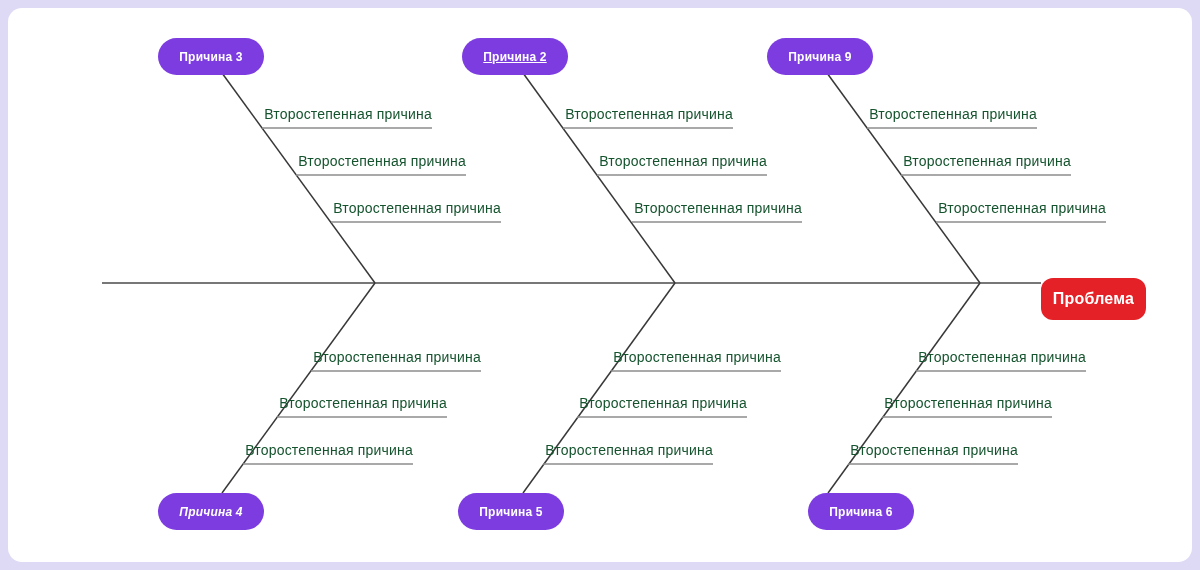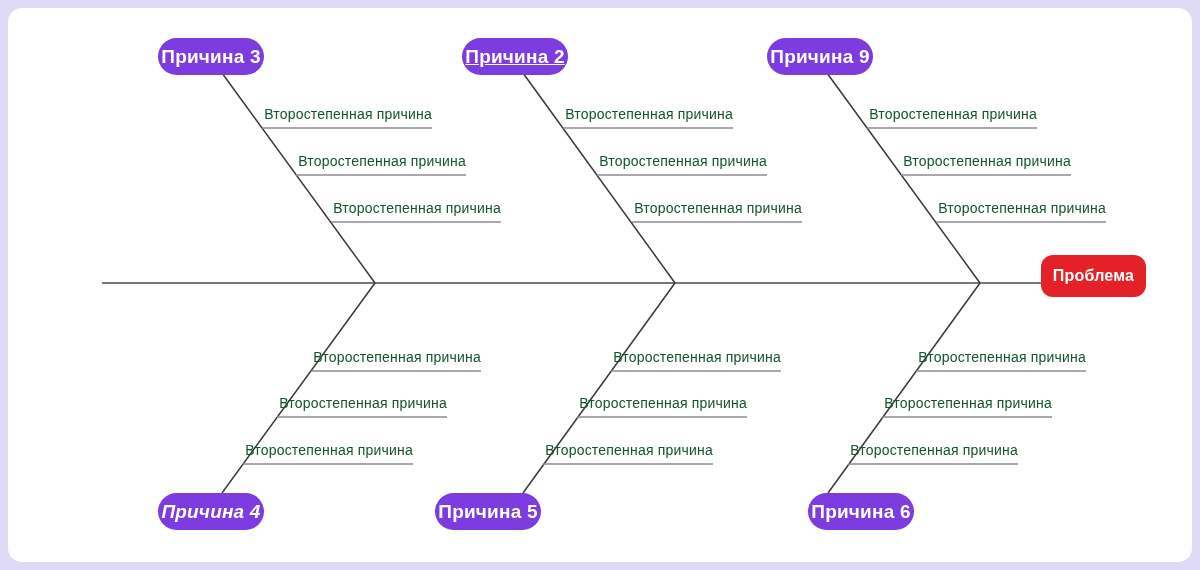--- a/index.html
+++ b/index.html
@@ -23,31 +23,31 @@
   }
   .spine { stroke: #4a4a4a; stroke-width: 1.6; }
   .diag  { stroke: #383838; stroke-width: 1.5; }
   .sub   { stroke: #8c8c8c; stroke-width: 1.3; }
   .cause-pill {
     position: absolute;
     width: 106px; height: 37px;
     background: var(--cause-color, #7c3ce0);
     border-radius: 18.5px;
     color: #ffffff;
-    font-size: 19px;
+    font-size: 12px;
     font-weight: bold;
     display: flex;
     align-items: center;
     justify-content: center;
     letter-spacing: 0.2px;
     cursor: default;
   }
   .problem-box {
     position: absolute;
-    left: 1041px; top: 255px;
+    left: 1041px; top: 278px;
     width: 105px; height: 42px;
     background: var(--problem-color, #e32127);
     border-radius: 12px;
     color: #ffffff;
     font-size: 16px;
     font-weight: bold;
     display: flex;
     align-items: center;
     justify-content: center;
     letter-spacing: 0.2px;
@@ -99,21 +99,21 @@
 
   <line class="sub" x1="916" y1="371" x2="1086" y2="371"></line>
   <line class="sub" x1="882" y1="417" x2="1052" y2="417"></line>
   <line class="sub" x1="848" y1="464" x2="1018" y2="464"></line>
 </svg>
 
 <div class="cause-pill" style="left:158px; top:38px;">Причина 3</div>
 <div class="cause-pill" style="left:462px; top:38px;text-decoration:underline;">Причина 2</div>
 <div class="cause-pill" style="left:767px; top:38px;">Причина 9</div>
 <div class="cause-pill" style="left:158px; top:493px;font-style:italic;">Причина 4</div>
-<div class="cause-pill" style="left:435px; top:493px;">Причина 5</div>
+<div class="cause-pill" style="left:458px; top:493px;">Причина 5</div>
 <div class="cause-pill" style="left:808px; top:493px;">Причина 6</div>
 
 <div class="problem-box">Проблема</div>
 
 <span class="subcause-label" style="right:768px; top:106px;">Второстепенная причина</span>
 <span class="subcause-label" style="right:734px; top:153px;">Второстепенная причина</span>
 <span class="subcause-label" style="right:699px; top:200px;">Второстепенная причина</span>
 
 <span class="subcause-label" style="right:467px; top:106px;">Второстепенная причина</span>
 <span class="subcause-label" style="right:433px; top:153px;">Второстепенная причина</span>

